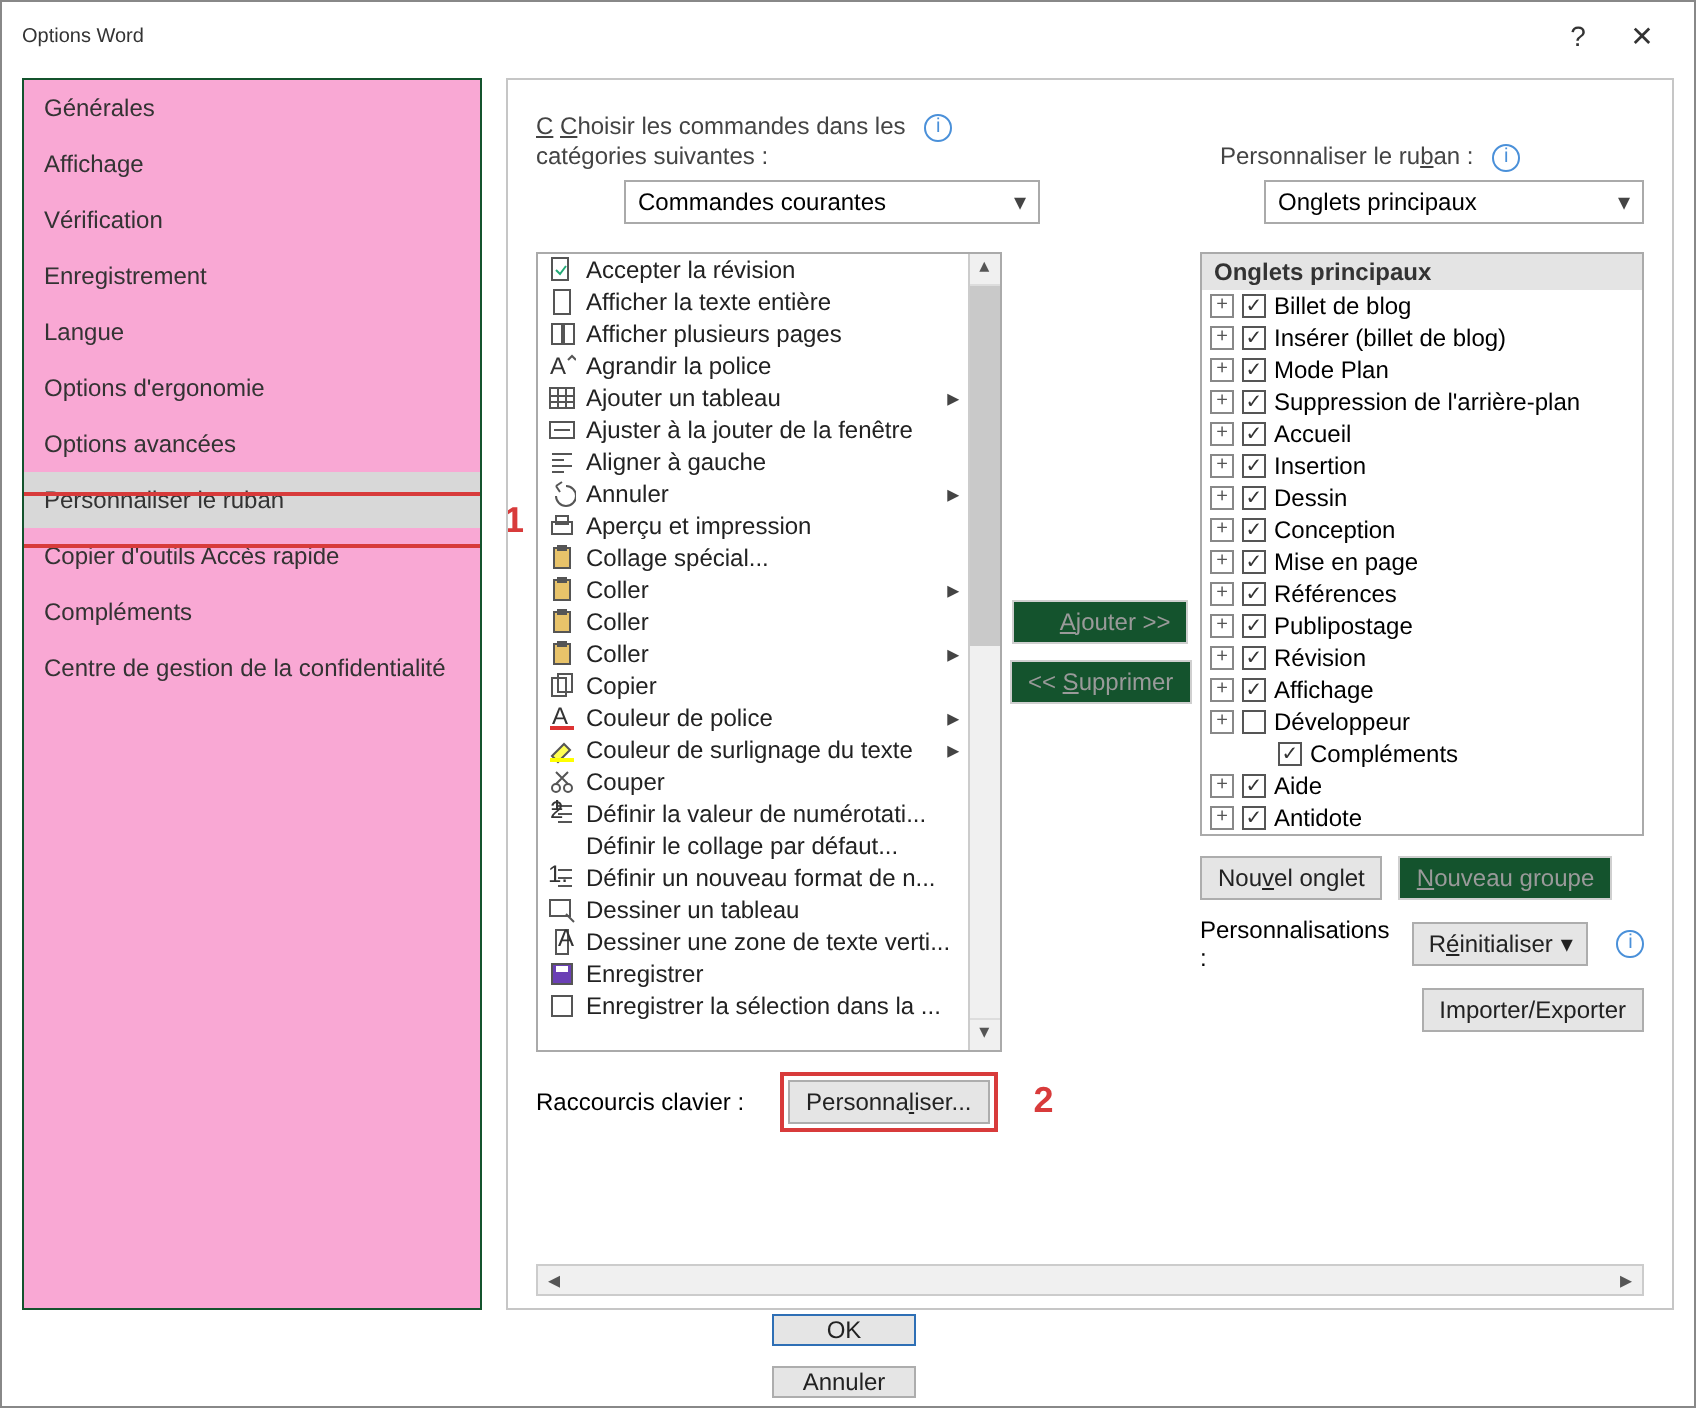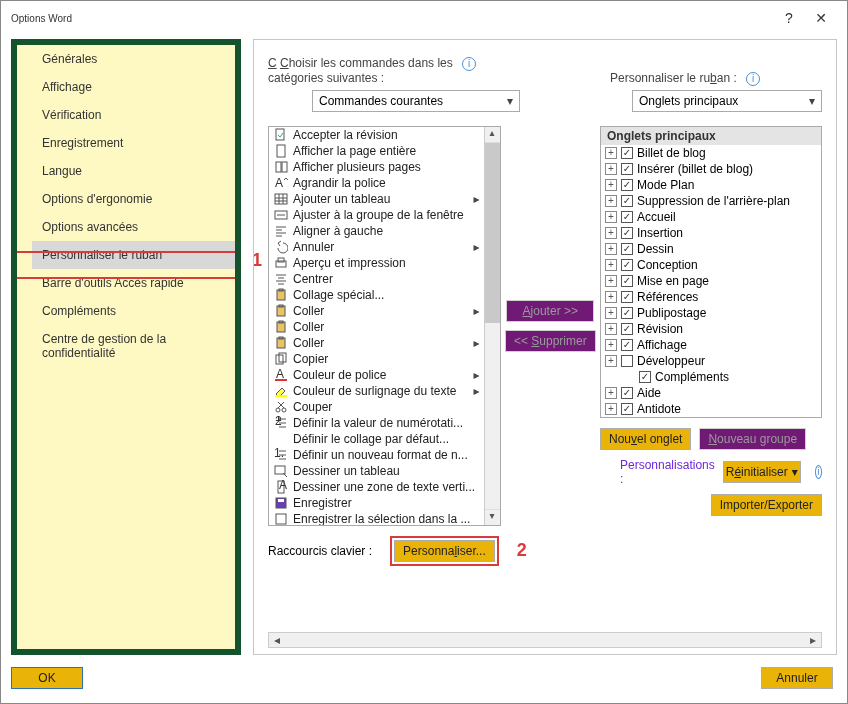--- a/index.html
+++ b/index.html
@@ -18,23 +18,22 @@
   .titlebar .close { font-size: 14px; }
 
   .body {
     position: absolute; top: 38px; left: 10px; right: 10px; bottom: 10px;
     display: flex; flex-direction: column;
   }
 
   .columns { flex: 1; display: flex; gap: 0; overflow: hidden; }
 
   .sidebar {
-    width: 230px; border: 6px solid #14532d; background: #fef9c3;
+    width: 230px; border: 1px solid #14532d; background: #f9a8d4;
     overflow: hidden;
-    padding-left: 15px;
   }
   .sidebar .cat {
     padding: 7px 10px; color: #333; cursor: pointer;
   }
   .sidebar .cat.selected { background: #d8d8d8; }
 
   .main {
     flex: 1; border: 1px solid #c6c6c6; margin-left: 12px; padding: 10px 14px;
     position: relative; overflow: hidden;
   }
@@ -66,58 +65,58 @@
   .cmd-item { display: flex; align-items: center; height: 16px; padding: 0 4px; color: #222; font-size: 11.5px; white-space: nowrap; }
   .cmd-item .ic { width: 16px; height: 14px; margin-right: 4px; display:inline-flex; align-items:center; justify-content:center; color:#555; }
   .cmd-item .arrow { margin-left: auto; color: #444; }
   .scrollbar-v { width: 16px; border-left: 1px solid #ccc; background: #f0f0f0; display:flex; flex-direction:column; }
   .scrollbar-v .arrow-btn { height: 16px; text-align: center; font-size: 10px; color:#555; border-bottom:1px solid #ddd; }
   .scrollbar-v .thumb { width: 100%; background: #c9c9c9; margin-top: 0; height: 180px; }
   .commands-wrap { display:flex; height:100%; }
 
   .mid-buttons { width: 100px; display: flex; flex-direction: column; align-items: center; justify-content: center; gap: 8px; }
   .btn {
-    min-width: 88px; height: 22px; border: 1px solid #adadad; background: #eab308;
+    min-width: 88px; height: 22px; border: 1px solid #adadad; background: #e5e5e5;
     color: #222; display: inline-flex; align-items: center; justify-content: center; padding: 0 8px;
     cursor: pointer;
   }
-  .btn.disabled { color: #9a9a9a; border-color: #cfcfcf; background: #701a75; cursor: default; }
+  .btn.disabled { color: #9a9a9a; border-color: #cfcfcf; background: #14532d; cursor: default; justify-content: flex-end; }
 
   .tree-box {
     width: 222px; border: 1px solid #aaa; background: #fff; overflow: hidden;
   }
   .tree-head { background: #e4e4e4; padding: 2px 6px; font-weight: bold; color: #333; }
   .tree-item { display: flex; align-items: center; height: 16px; padding: 0 4px; gap: 4px; font-size: 11.5px; }
   .tree-item .expander { width: 12px; height: 12px; border: 1px solid #888; display: inline-flex; align-items:center; justify-content:center; font-size:10px; color:#555; line-height:10px;}
   .tree-item .chk { width: 12px; height: 12px; border: 1px solid #555; display: inline-flex; align-items:center; justify-content:center; font-size:10px; color:#333;}
   .tree-item.indent { padding-left: 22px; }
   .tree-item.indent .expander { visibility: hidden; }
 
   .under-tree { margin-top: 10px; display:flex; flex-direction:column; gap:8px; width: 222px; margin-left:auto; }
   .under-tree-row { display: flex; gap: 8px; align-items: center; justify-content: flex-start; }
   .under-tree-row.right { justify-content: flex-end; }
-  .under-tree-row .lbl { color: #6d28d9; margin-left: 20px; }
+  .under-tree-row .lbl { color: #000000; }
 
   .right-col { display: flex; flex-direction: column; }
 
   .personalize-row { margin-top: 10px; display: flex; align-items: center; gap: 18px; }
   .red-box { border: 2px solid #d83b3b; padding: 2px; display:inline-flex; }
   .red-num { color: #d83b3b; font-size: 18px; font-weight: bold; }
   .sidebar-red { position:absolute; border:2px solid #d83b3b; pointer-events:none; }
 
   .main-scroll-h {
     position:absolute; left:14px; right:14px; bottom:6px; height:16px;
     border:1px solid #ccc; background:#f0f0f0; display:flex;
   }
   .main-scroll-h .arrow-btn { width:16px; text-align:center; color:#555; }
   .main-scroll-h .track { flex:1; }
 
   .footer {
-    height: 38px; display: flex; align-items: center; justify-content: space-between;
-    gap: 10px; padding-right: 4px; padding-top: 8px;
+    height: 38px; display: flex; align-items: center; justify-content: center;
+    gap: 10px; padding-right: 4px; padding-top: 8px; flex-direction: column;
   }
   .btn.primary { border: 1.5px solid #2e6fb5; }
 
   .u { text-decoration: underline; }
 </style>
 </head>
 <body>
 
 <div class="window">
 
@@ -132,21 +131,21 @@
 
       <div class="sidebar" style="position:relative;">
         <div class="cat">Générales</div>
         <div class="cat">Affichage</div>
         <div class="cat">Vérification</div>
         <div class="cat">Enregistrement</div>
         <div class="cat">Langue</div>
         <div class="cat">Options d'ergonomie</div>
         <div class="cat">Options avancées</div>
         <div class="cat selected">Personnaliser le ruban</div>
-        <div class="cat">Barre d'outils Accès rapide</div>
+        <div class="cat">Copier d'outils Accès rapide</div>
         <div class="cat">Compléments</div>
         <div class="cat">Centre de gestion de la confidentialité</div>
         <div class="sidebar-red" style="left:-2px; top:206px; width:232px; height:28px;"></div>
       </div>
 
       <div class="main">
 
 
         <div class="lbls">
           <div class="lbl-left">
@@ -192,21 +191,21 @@
                     <span>Accepter la révision</span>
                   </div>
                   <div class="cmd-item">
                     <span class="ic">
                       <svg width="14" height="14" viewBox="0 0 14 14">
                         <g fill="none" stroke="#555" stroke-width="1">
                           <rect x="3" y="1" width="8" height="12"></rect>
                         </g>
                       </svg>
                     </span>
-                    <span>Afficher la page entière</span>
+                    <span>Afficher la texte entière</span>
                   </div>
                   <div class="cmd-item">
                     <span class="ic">
                       <svg width="14" height="14" viewBox="0 0 14 14">
                         <g fill="none" stroke="#555" stroke-width="1">
                           <rect x="2" y="2" width="5" height="10"></rect>
                           <rect x="8" y="2" width="5" height="10"></rect>
                         </g>
                       </svg>
                     </span>
@@ -237,21 +236,21 @@
                   </div>
                   <div class="cmd-item">
                     <span class="ic">
                       <svg width="14" height="14" viewBox="0 0 14 14">
                         <g fill="none" stroke="#555" stroke-width="1">
                           <rect x="1" y="3" width="12" height="8"></rect>
                           <path d="M3 7 h8"></path>
                         </g>
                       </svg>
                     </span>
-                    <span>Ajuster à la groupe de la fenêtre</span>
+                    <span>Ajuster à la jouter de la fenêtre</span>
                   </div>
                   <div class="cmd-item">
                     <span class="ic">
                       <svg width="14" height="14" viewBox="0 0 14 14">
                         <g fill="none" stroke="#555" stroke-width="1">
                           <path d="M2 3 h10 M2 6 h6 M2 9 h10 M2 12 h6"></path>
                         </g>
                       </svg>
                     </span>
                     <span>Aligner à gauche</span>
@@ -271,30 +270,20 @@
                   <div class="cmd-item">
                     <span class="ic">
                       <svg width="14" height="14" viewBox="0 0 14 14">
                         <g fill="none" stroke="#555" stroke-width="1">
                           <rect x="2" y="5" width="10" height="6"></rect>
                           <rect x="4" y="2" width="6" height="4"></rect>
                         </g>
                       </svg>
                     </span>
                     <span>Aperçu et impression</span>
-                  </div>
-                  <div class="cmd-item">
-                    <span class="ic">
-                      <svg width="14" height="14" viewBox="0 0 14 14">
-                        <g fill="none" stroke="#555" stroke-width="1">
-                          <path d="M2 3 h10 M4 6 h6 M2 9 h10 M4 12 h6"></path>
-                        </g>
-                      </svg>
-                    </span>
-                    <span>Centrer</span>
                   </div>
                   <div class="cmd-item">
                     <span class="ic">
                       <svg width="14" height="14" viewBox="0 0 14 14">
                         <g fill="none" stroke="#555" stroke-width="1">
                           <rect x="3" y="2" width="8" height="10" fill="#e8c36a"></rect>
                           <rect x="5" y="1" width="4" height="2"></rect>
                         </g>
                       </svg>
                     </span>

